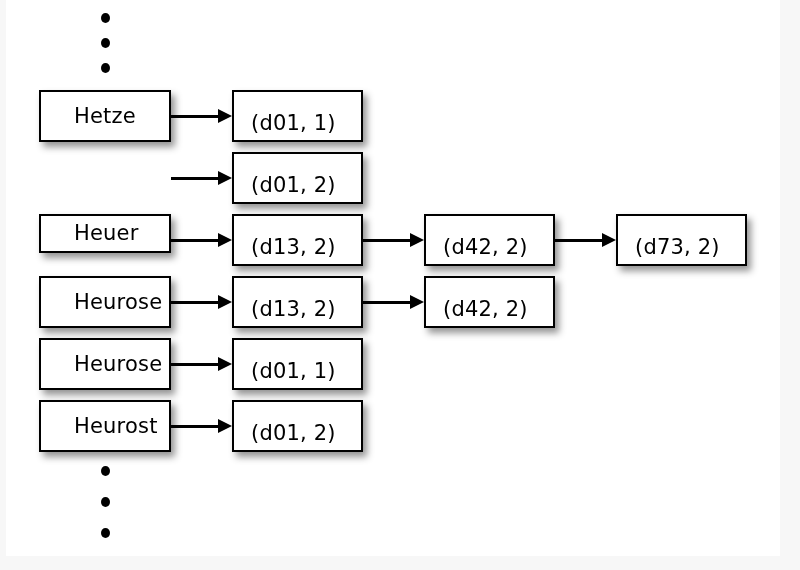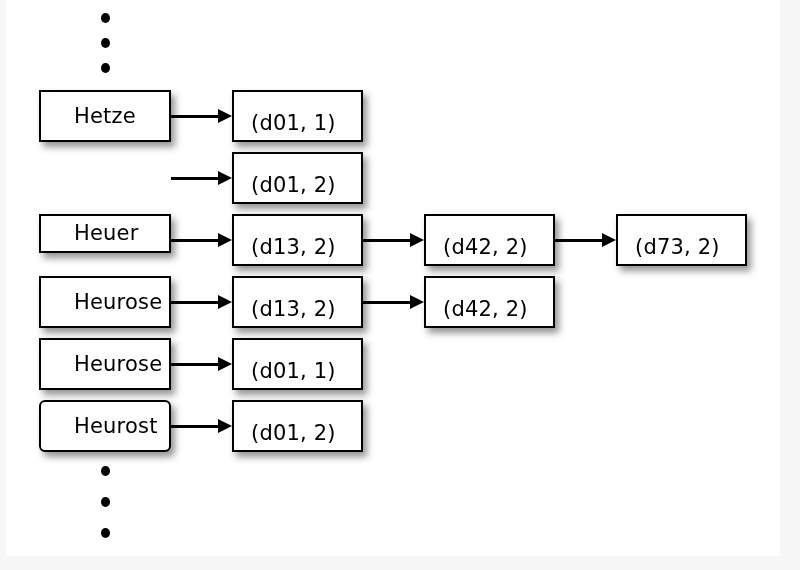--- a/index.html
+++ b/index.html
@@ -103,21 +103,21 @@
   </div>
   <div class="node term" style="left:39px; top:214px; width:132px; height:39px;">
     <span class="label">Heuer</span>
   </div>
   <div class="node term" style="left:39px; top:276px; width:132px; height:52px;">
     <span class="label">Heurose</span>
   </div>
   <div class="node term" style="left:39px; top:338px; width:132px; height:52px;align-items:center;">
     <span class="label">Heurose</span>
   </div>
-  <div class="node term" style="left:39px; top:400px; width:132px; height:52px;border-radius:6px;">
+  <div class="node term" style="left:39px; top:400px; width:132px; height:52px;">
     <span class="label">Heurost</span>
   </div>
 
   <div class="node post" style="left:232px; top:90px;  width:131px; height:52px;">
     <span class="label">(d01, 1)</span>
   </div>
   <div class="node post" style="left:232px; top:152px; width:131px; height:52px;">
     <span class="label">(d01, 2)</span>
   </div>
   <div class="node post" style="left:232px; top:214px; width:131px; height:52px;">

